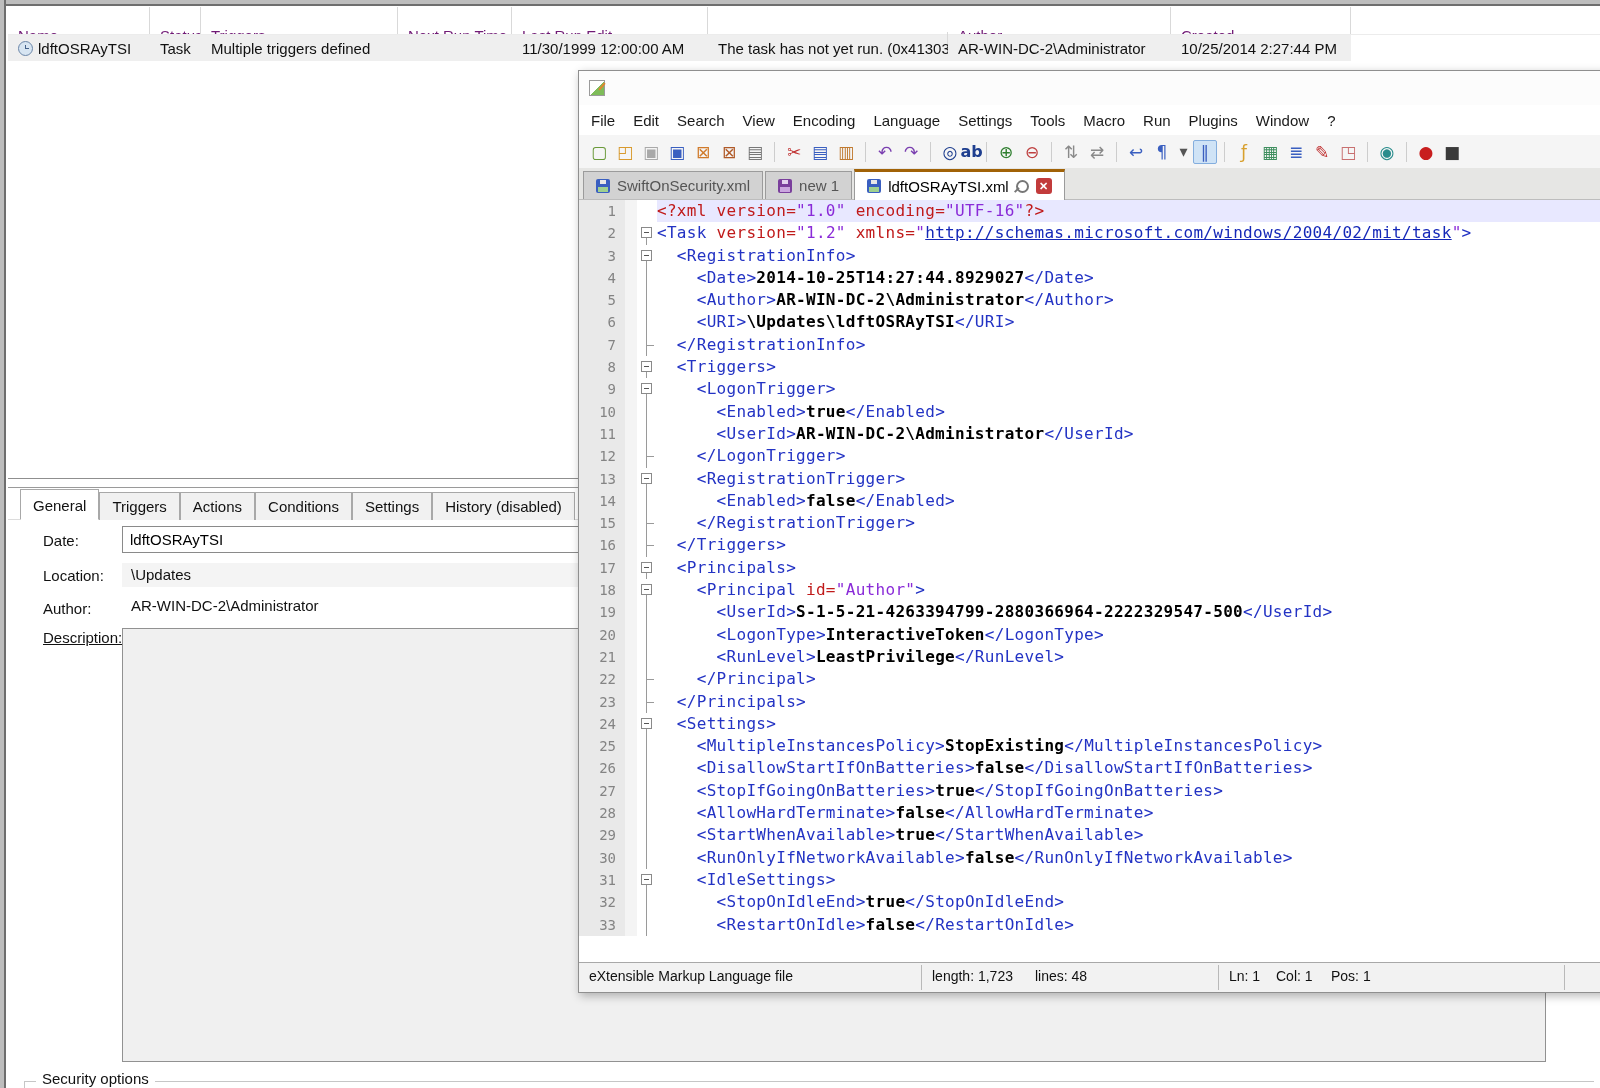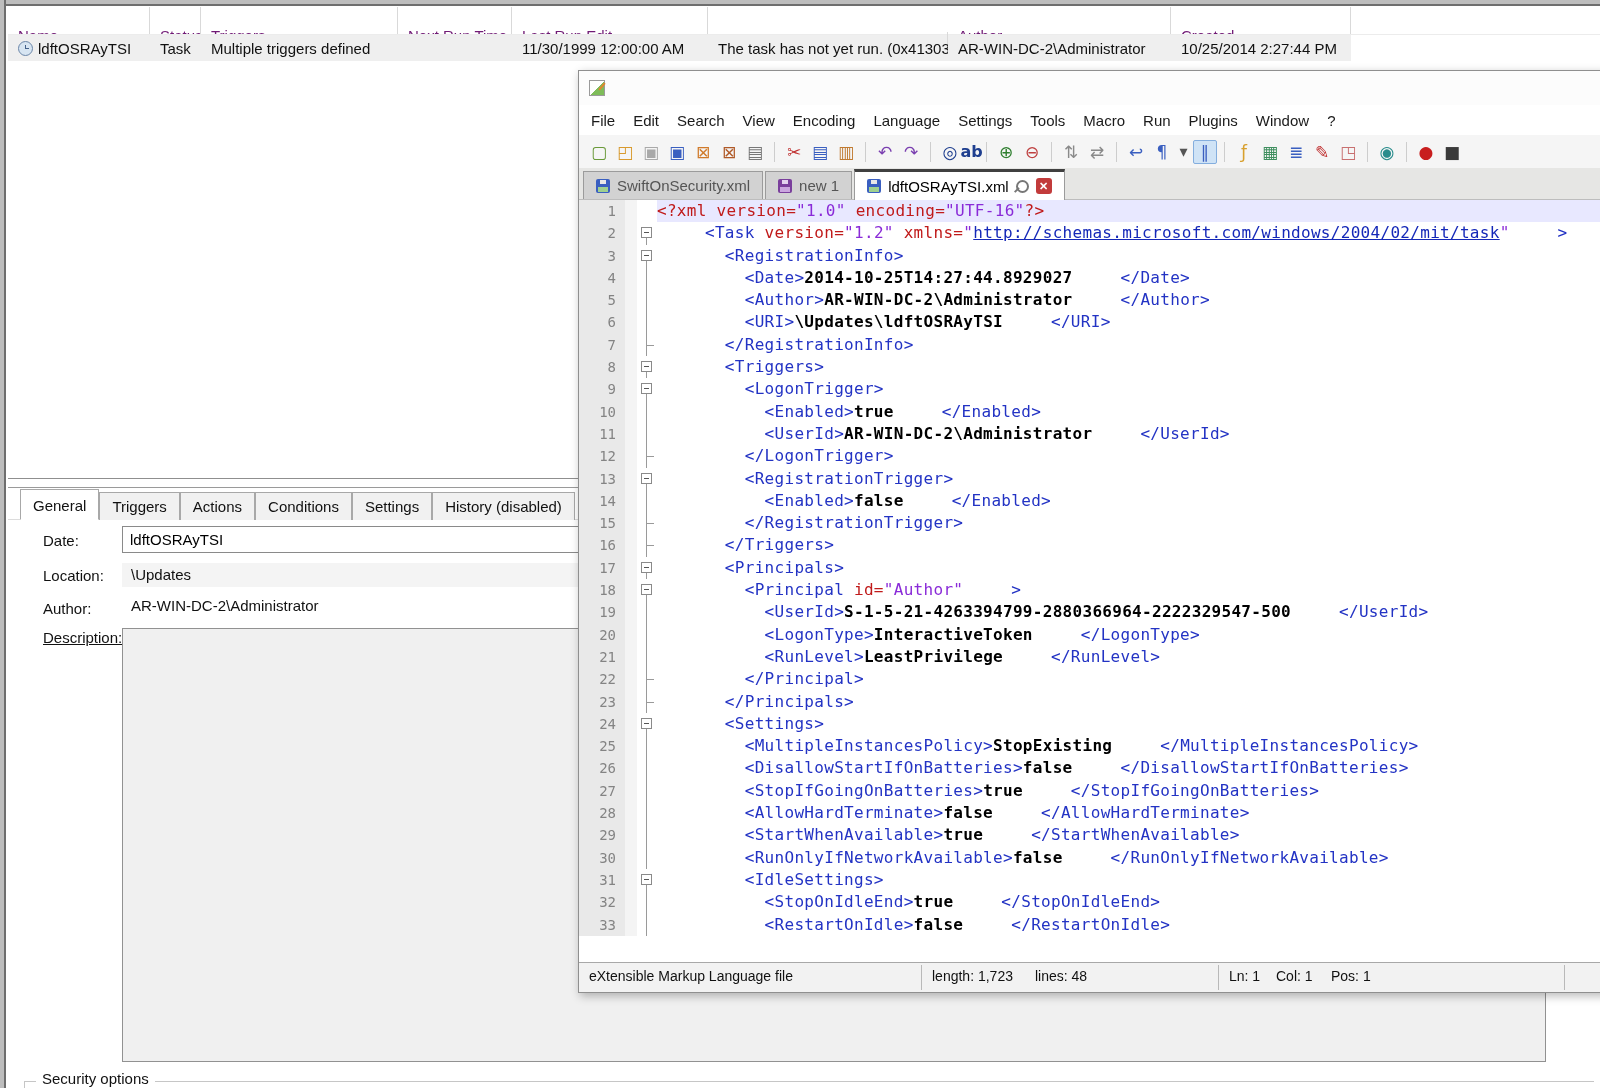--- a/index.html
+++ b/index.html
@@ -52,21 +52,21 @@
   #npp-toolbar{height:33px;display:flex;align-items:center;padding-left:7px;background:#f5f5f5;flex:0 0 auto;}
   .tbi{width:24px;height:24px;display:flex;align-items:center;justify-content:center;font-size:17px;margin:0 1px;
        font-family:"DejaVu Sans",sans-serif;flex:0 0 auto;}
   .tbi.small{width:15px;font-size:16px;font-weight:bold;}
   .tbi.pressed{background:#cfe3f6;border:1px solid #84aede;border-radius:2px;box-sizing:border-box;}
   .tbsep{width:1px;height:20px;background:#cdcdcd;margin:0 6px;flex:0 0 auto;}
 
   #npp-tabbar{height:31px;background:#e6e6e4;display:flex;align-items:flex-end;padding-left:4px;border-bottom:1px solid #bdbdbd;flex:0 0 auto;}
   .nptab{box-sizing:border-box;height:28px;display:flex;align-items:center;gap:7px;padding:0 12px;background:#d2d2d2;
          border:1px solid #9b9b9b;border-bottom:none;color:#555;font-size:15px;margin-right:2px;white-space:nowrap;}
-  .nptab.active{background:#fff;height:31px;border-top:3px solid #404040;color:#000;margin-bottom:-1px;position:relative;z-index:2;}
+  .nptab.active{background:#fff;height:31px;border-top:3px solid #a16207;color:#000;margin-bottom:-1px;position:relative;z-index:2;}
   .floppy{width:14px;height:14px;border-radius:2px;flex:0 0 auto;
      background:linear-gradient(#e8e8e8,#e8e8e8) no-repeat 4px 1px/6px 4px,
                 linear-gradient(#9fd08f,#9fd08f) no-repeat 2px 8px/10px 5px,#3a5fc0;}
   .floppy.modified{background:linear-gradient(#e3d2ee,#e3d2ee) no-repeat 4px 1px/6px 4px,
                 linear-gradient(#caa6de,#caa6de) no-repeat 2px 8px/10px 5px,#7a3f9c;}
   .pin{width:9px;height:9px;border:2px solid #777;border-radius:50%;position:relative;transform:rotate(45deg);flex:0 0 auto;}
   .pin::after{content:"";position:absolute;left:2px;top:8px;width:2px;height:6px;background:#777;}
   .closebox{width:16px;height:16px;background:#c23b3b;border-radius:3px;color:#fff;font-size:11px;font-weight:bold;
             display:flex;align-items:center;justify-content:center;flex:0 0 auto;}
 
@@ -77,21 +77,21 @@
       line-height:22.3px;flex:0 0 auto;}
   .bm{width:12px;background:#f4f4f4;flex:0 0 auto;}
   .fold{width:20px;position:relative;background:#fff;flex:0 0 auto;}
   .fold.fline::before,.fold.fend::before{content:"";position:absolute;left:9px;top:0;bottom:0;width:1px;background:#9a9a9a;}
   .fold.fbox::before{content:"";position:absolute;left:9px;top:15px;bottom:0;width:1px;background:#9a9a9a;}
   .fold.fbox::after{content:"";position:absolute;left:4px;top:5px;width:11px;height:11px;border:1px solid #8a8a8a;background-color:#fff;
       box-sizing:border-box;background-image:linear-gradient(#555,#555);background-size:5px 1px;background-position:2px 4px;background-repeat:no-repeat;}
   .fold.fend::after{content:"";position:absolute;left:10px;top:11px;width:7px;height:1px;background:#9a9a9a;}
   .code{flex:1;white-space:pre;font-size:16px;letter-spacing:.3px;line-height:22.3px;color:#000;}
   .cl.hl .code{background:#e8e8ff;}
-  .tk-tag{color:#2333c4;margin-left:48px;}
+  .tk-tag{color:#2333c4;}
   .tk-attr{color:#c01a1a;}
   .tk-val{color:#8a2bd8;}
   .tk-txt{color:#000;font-weight:bold;text-align:right;}
   .tk-url{color:#1528b8;text-decoration:underline;}
   .tk-pi{color:#c01a1a;}
 
   #npp-statusbar{height:29px;border-top:1px solid #a8a8a8;background:#f2f2f2;position:relative;font-size:14px;color:#111;flex:0 0 auto;}
   .sbtext{position:absolute;top:5px;white-space:nowrap;}
   .sbsep{position:absolute;top:2px;bottom:2px;width:1px;background:#b9b9b9;}
 </style>

